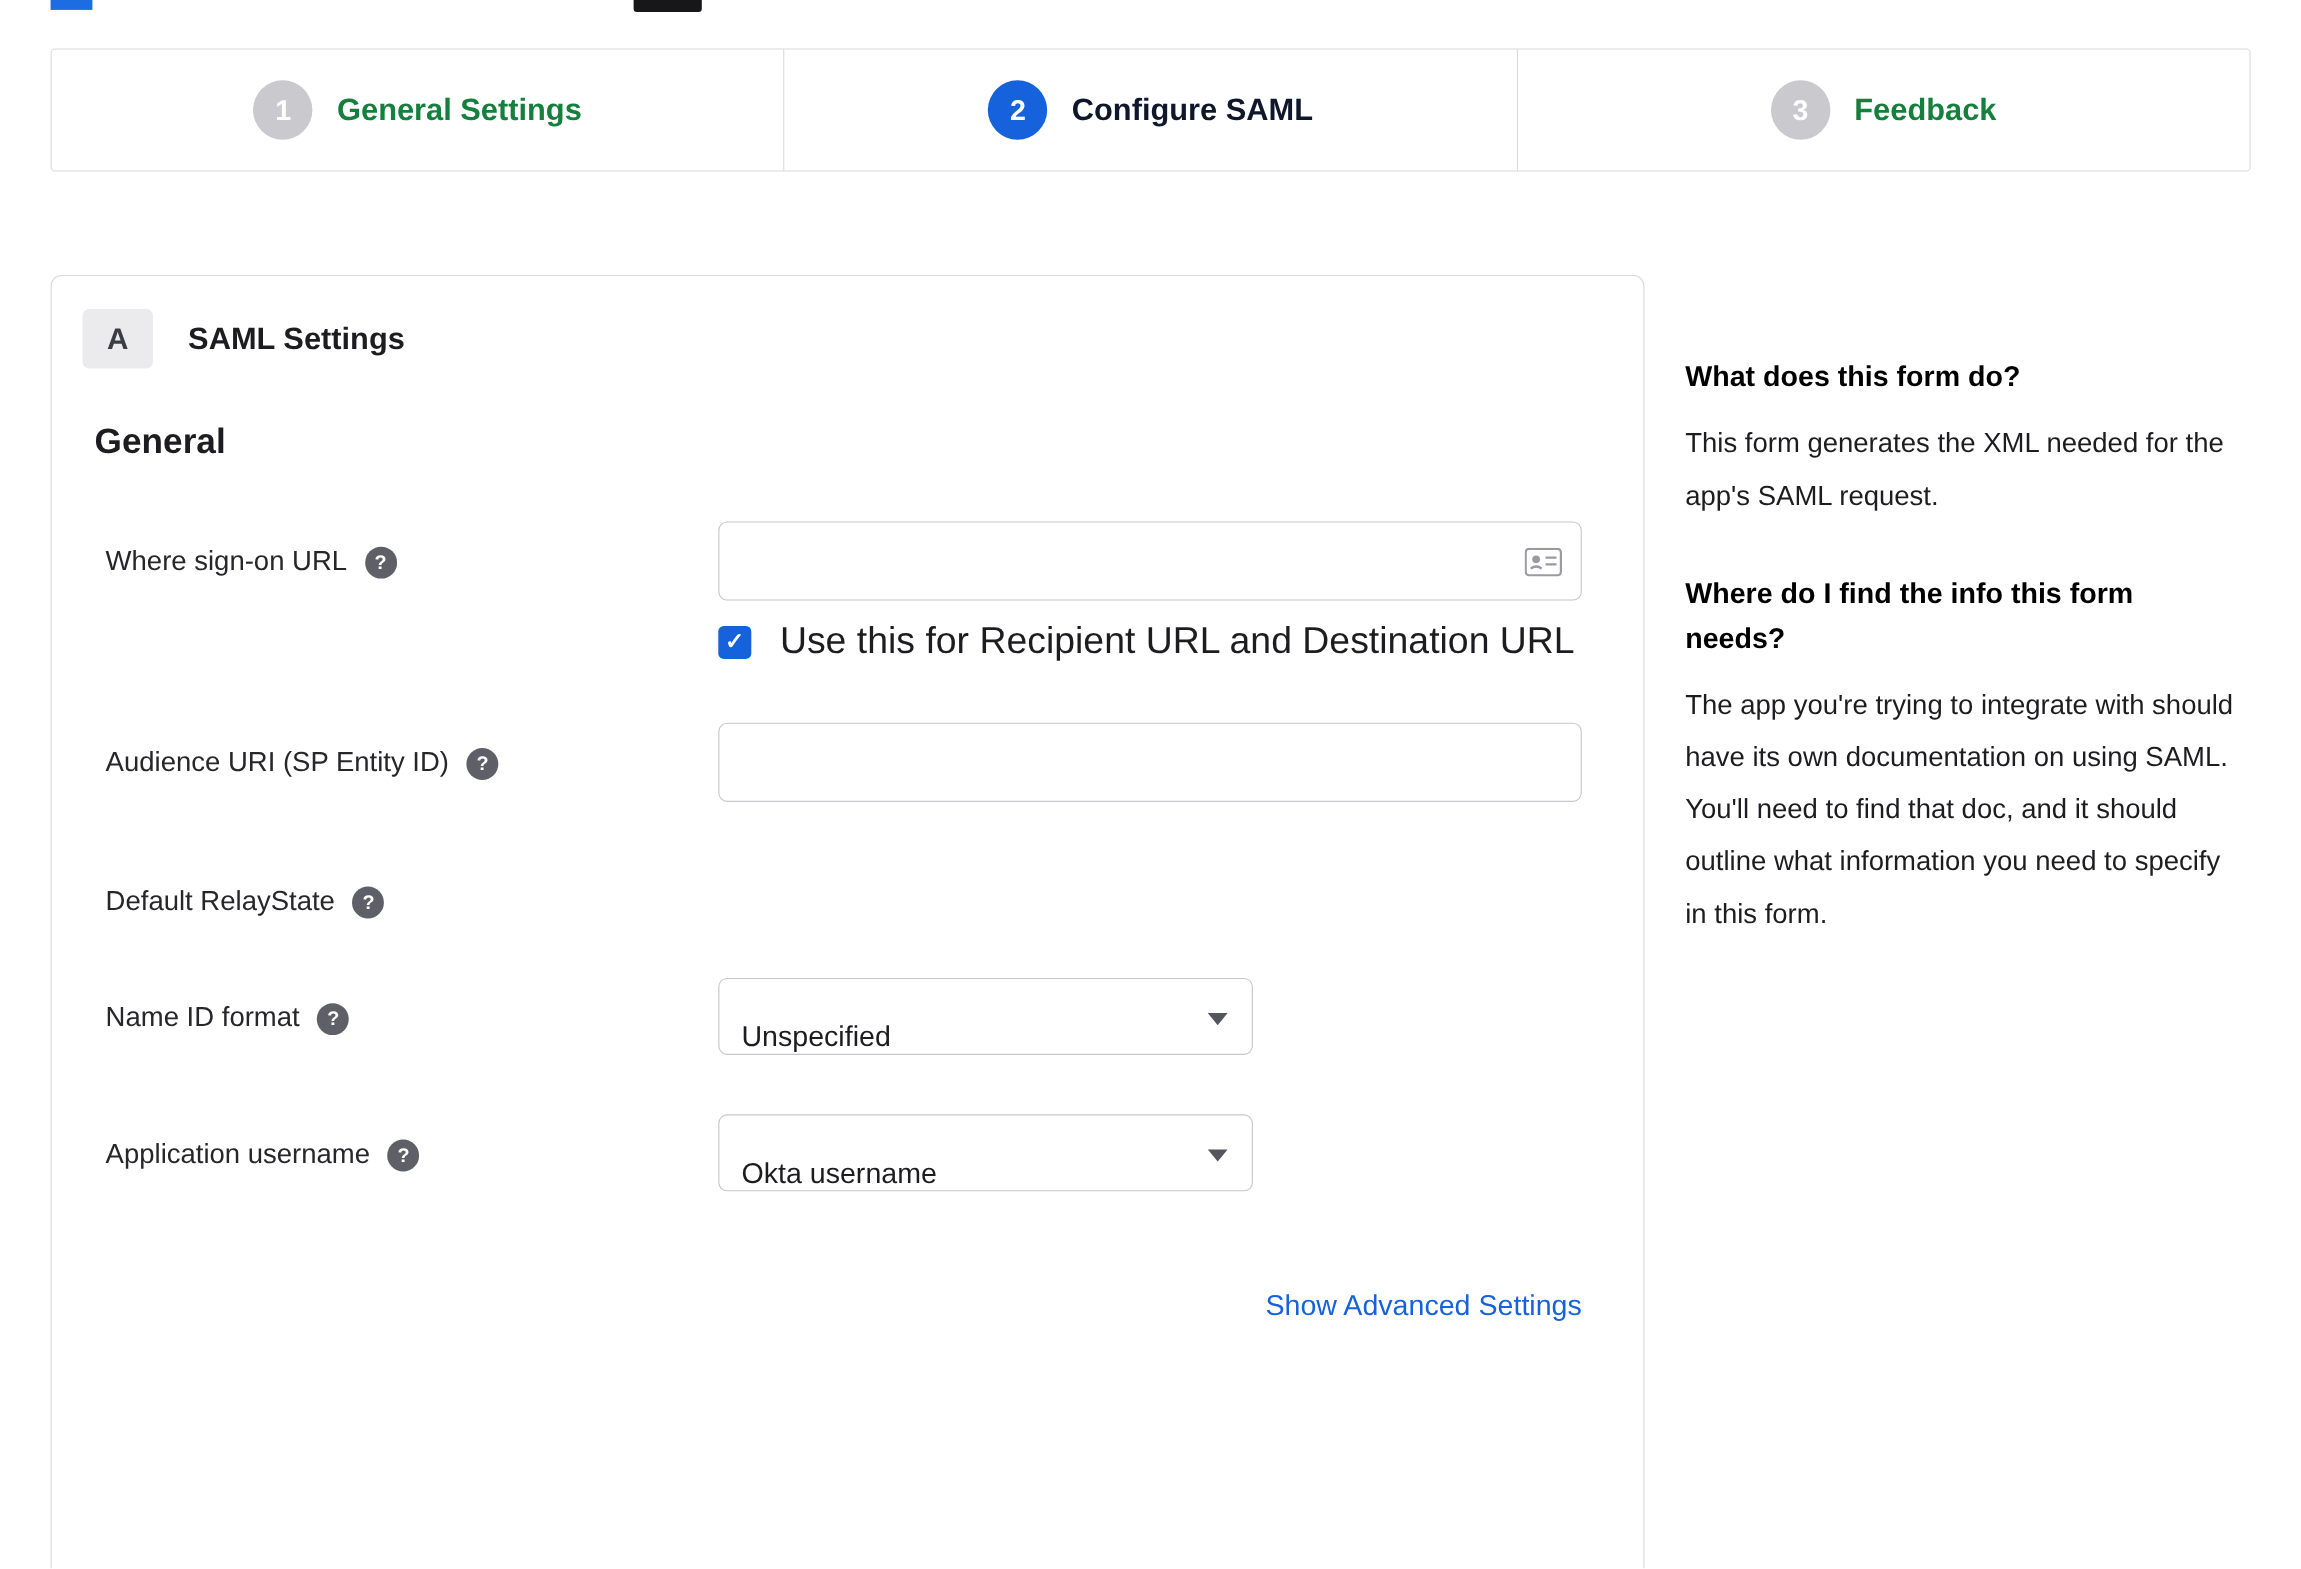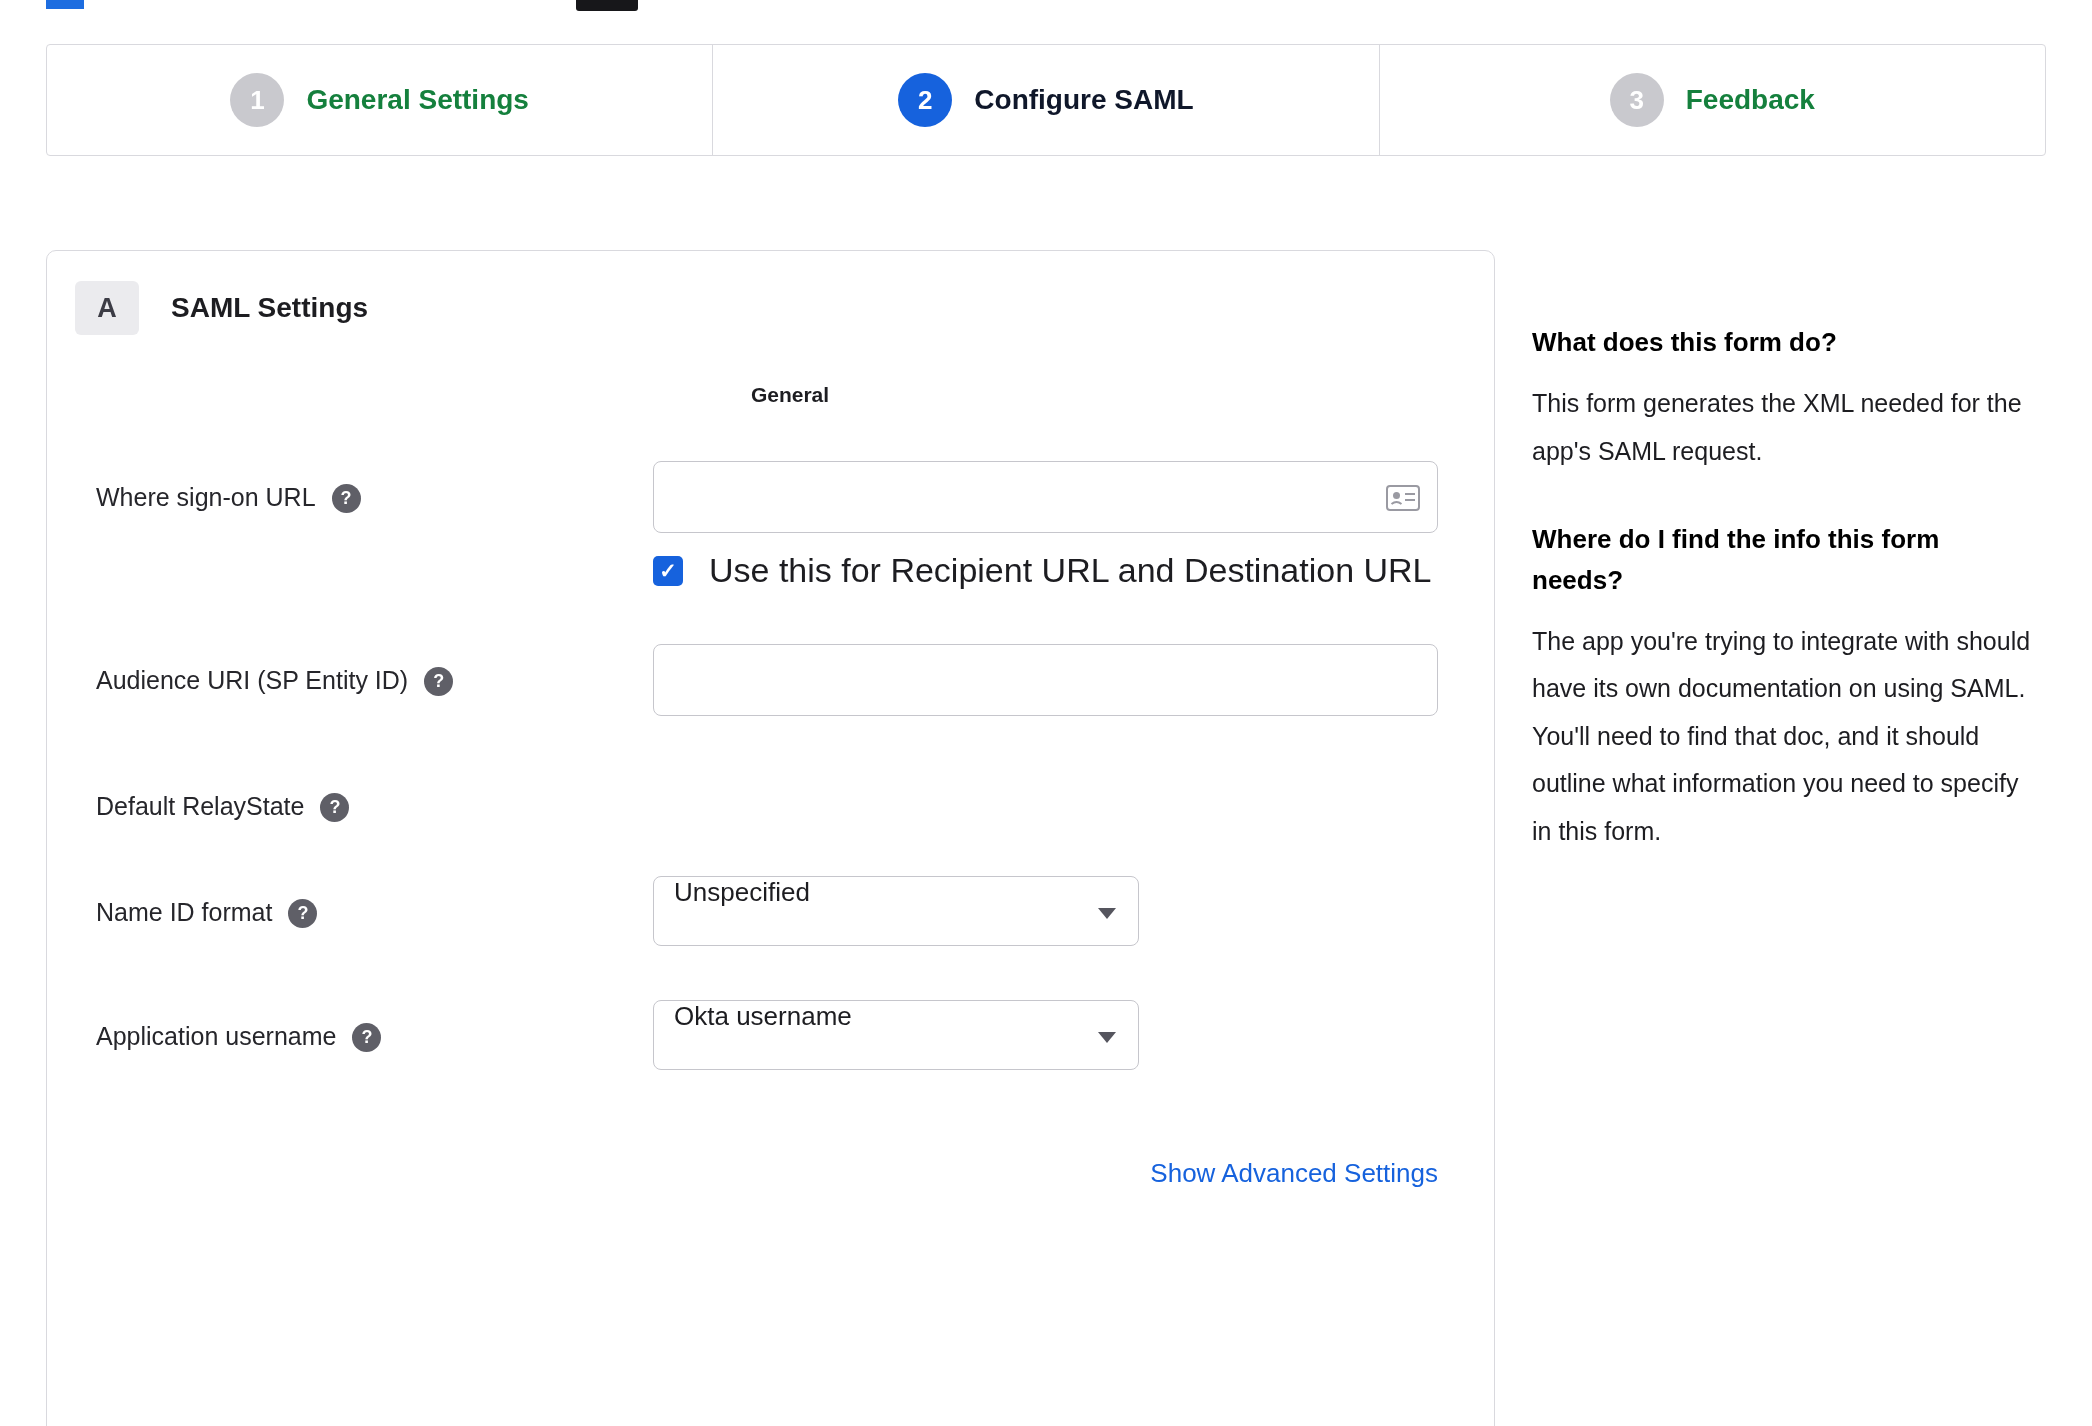--- a/index.html
+++ b/index.html
@@ -45,21 +45,21 @@
     padding:30px 0 0 28px;
   }
   .panel-header { display:flex; align-items:center; }
   .panel-badge {
     width:64px; height:54px; border-radius:6px; background:#ebebee;
     font-size:27px; font-weight:bold; color:#3c3c45;
     display:flex; align-items:center; justify-content:center;
   }
   .panel-title { margin-left:32px; font-size:28px; font-weight:bold; color:#1d1d21; }
 
-  .section-heading { margin:48px 0 0 11px; font-size:21px; font-weight:bold; color:#1d1d21;text-align:center; }
+  .section-heading { margin:48px 0 0 11px; font-size:32px; font-weight:bold; color:#1d1d21; }
 
   .form { margin-left:21px; }
   .row { display:flex; margin-top:54px; }
   .row-label {
     width:557px; padding-top:22px;
     font-size:25px; color:#26262b;
     display:flex; align-items:flex-start; gap:16px;
   }
   .help-icon {
     flex:0 0 auto; margin-top:1px;
@@ -87,21 +87,21 @@
     font-size:21px; font-weight:bold; line-height:30px; text-align:center;
     cursor:pointer;
   }
   .checkbox-label { margin-left:26px; font-size:34px; color:#1d1d21; }
 
   .hint { margin-top:14px; font-size:24px; color:#8b8b94; }
 
   .select {
     position:relative; width:486px; height:70px;
     border:1px solid #c6c6cc; border-radius:8px; background:#fff;
-    display:flex; align-items:flex-start; padding:0 52px 0 20px;
+    display:flex; align-items:flex-end; padding:0 52px 0 20px;
     font-size:26px; color:#1d1d21; cursor:pointer;
   }
   .caret {
     position:absolute; right:22px; top:31px;
     width:0; height:0;
     border-left:9px solid transparent; border-right:9px solid transparent;
     border-top:11px solid #55555e;
   }
 
   .link-row { width:1342px; margin-top:88px; text-align:right; }

